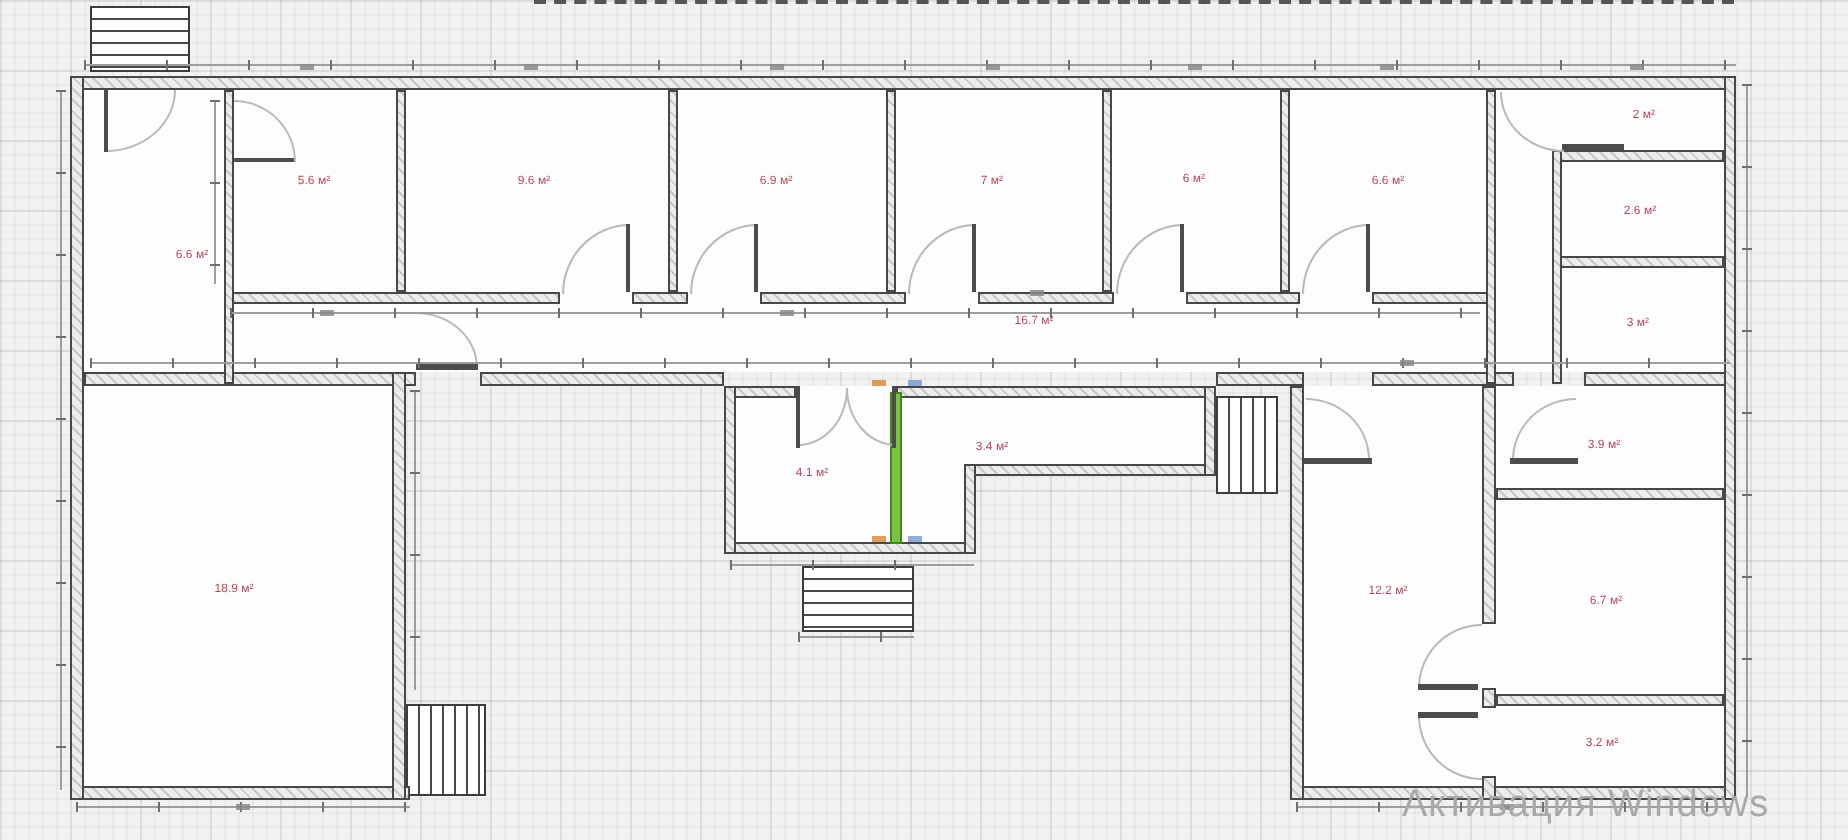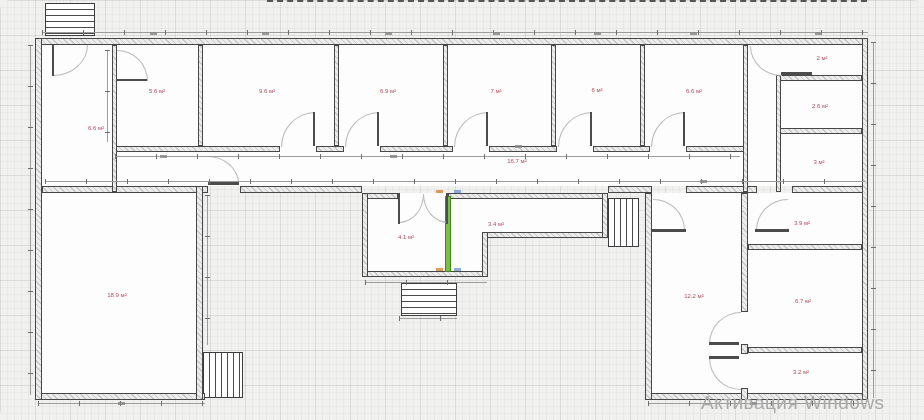--- a/index.html
+++ b/index.html
@@ -10,21 +10,20 @@
   }
   #canvas{
     position:relative;width:924px;height:420px;
     background-color:#f1f1ef;
     background-image:
       linear-gradient(rgba(0,0,0,.055) 1px, transparent 1px),
       linear-gradient(90deg, rgba(0,0,0,.055) 1px, transparent 1px),
       linear-gradient(rgba(0,0,0,.03) 1px, transparent 1px),
       linear-gradient(90deg, rgba(0,0,0,.03) 1px, transparent 1px);
     background-size:35px 35px,35px 35px,7px 7px,7px 7px;
-    border-radius:11px;
   }
   .floor{position:absolute;background:#fdfdfd;}
   .wall{
     position:absolute;
     background:repeating-linear-gradient(45deg,#c8c8c8 0 1px,#ececec 1px 4px);
     box-shadow:inset 0 0 0 1px #474747;
   }
   .selwall{position:absolute;background:#7ac142;box-shadow:inset 0 0 0 1px #3e8a1e;}
   .arc{position:absolute;border:0 solid #b9b9b9;}
   .leaf{position:absolute;background:#4c4c4c;}

